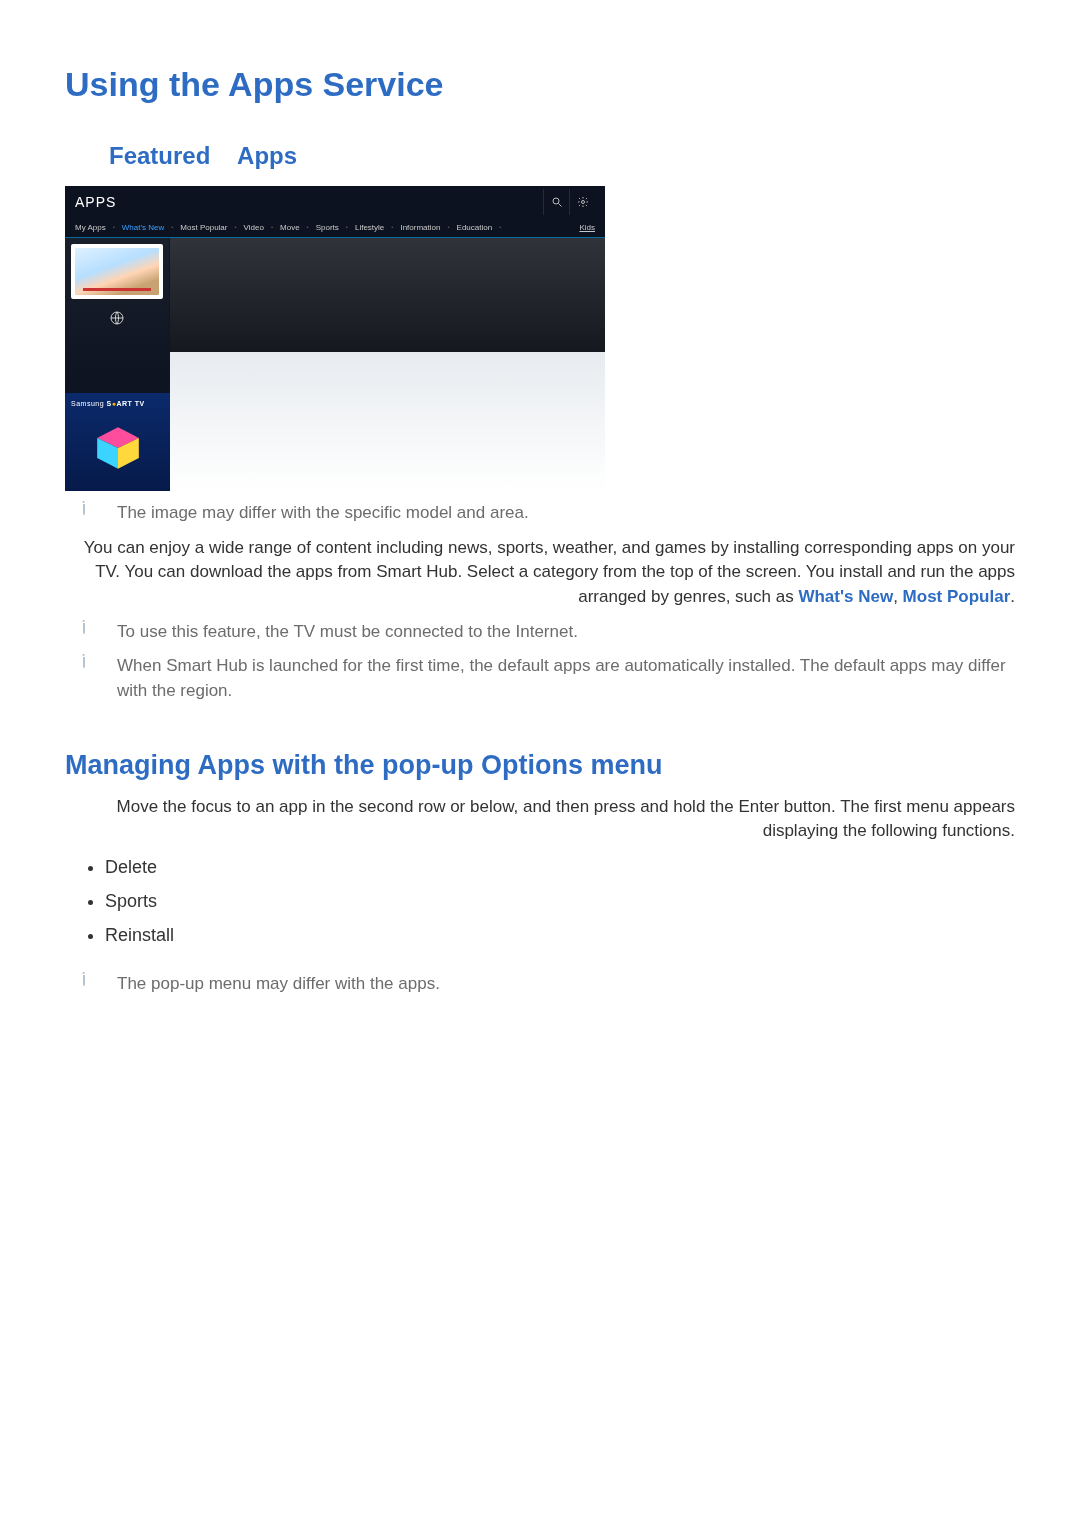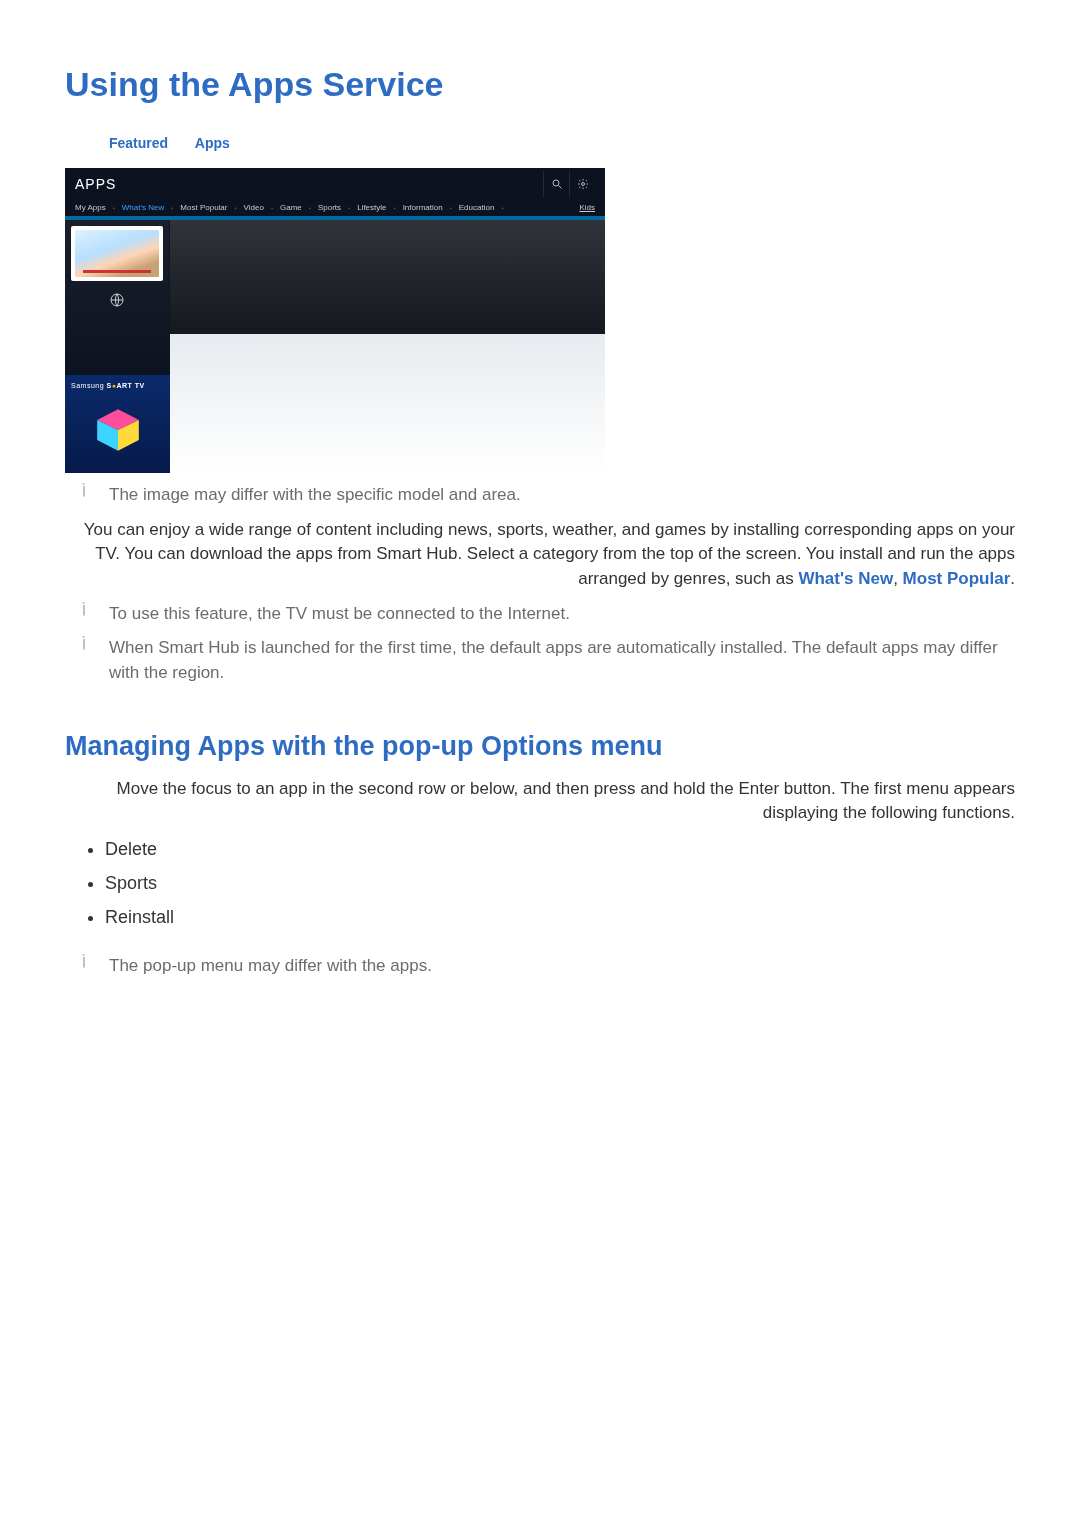--- a/index.html
+++ b/index.html
@@ -9,36 +9,36 @@
     width: 1080px;
     padding: 60px 65px 60px 65px;
     color: #333;
     font-size: 17px;
     line-height: 1.45;
   }
   h1 {
     color: #2e6cc3;
     font-size: 34px;
     font-weight: 700;
-    margin-bottom: 22px;
+    margin-bottom: 30px;
   }
   h2 {
     color: #2e6cc3;
     font-size: 27px;
     font-weight: 700;
     margin-top: 42px;
     margin-bottom: 10px;
   }
   .breadcrumb {
     margin-left: 44px;
     margin-bottom: 12px;
   }
   .breadcrumb span {
     color: #2e6cc3;
-    font-size: 14px;
+    font-size: 24px;
     font-weight: 700;
     margin-right: 22px;
   }
   .screenshot {
     width: 540px;
     height: 305px;
     background: #0c1220;
     position: relative;
     overflow: hidden;
   }
@@ -68,21 +68,21 @@
   }
   .ss-tabs {
     display: flex;
     align-items: center;
     height: 20px;
     padding: 0 10px;
     gap: 7px;
     font-size: 8px;
     color: #c9c9c9;
     background: #0c1220;
-    border-bottom: 4px solid #0369a1;
+    border-bottom: 1px solid #0369a1;
     text-align: center;
   }
   .ss-tabs .dot { color: #5a5a5a; font-size: 6px; }
   .ss-tabs .active { color: #3aa0ff; }
   .ss-tabs .more { margin-left: auto; text-decoration: underline; }
   .ss-body {
     display: flex;
     height: 155px;
     background: linear-gradient(#1a1f2c, #0d1320);
   }
@@ -195,21 +195,21 @@
   .ss-right {
     position: absolute;
     right: 0;
     top: 52px;
     width: 435px;
     bottom: 0;
     background: linear-gradient(#30343a, #15181f 45%, #e7ebef 45%, #ffffff);
   }
   .note {
     display: flex;
-    gap: 16px;
+    gap: 24px;
     margin: 10px 0 10px 10px;
     color: #6c6c6c;
   }
   .note .pencil {
     color: #a5b8c9;
     flex: 0 0 18px;
     display: flex;
     justify-content: center;
   }
   .note .pencil svg { width: 14px; height: 14px; transform: rotate(-45deg); }
@@ -258,21 +258,21 @@
   </div>
   <div class="ss-tabs">
     <span>My Apps</span>
     <span class="dot">•</span>
     <span class="active">What's New</span>
     <span class="dot">•</span>
     <span>Most Popular</span>
     <span class="dot">•</span>
     <span>Video</span>
     <span class="dot">•</span>
-    <span>Game</span>
+    <span>Move</span>
     <span class="dot">•</span>
     <span>Sports</span>
     <span class="dot">•</span>
     <span>Lifestyle</span>
     <span class="dot">•</span>
     <span>Information</span>
     <span class="dot">•</span>
     <span>Education</span>
     <span class="dot">•</span>
     <span class="more">Kids</span>

